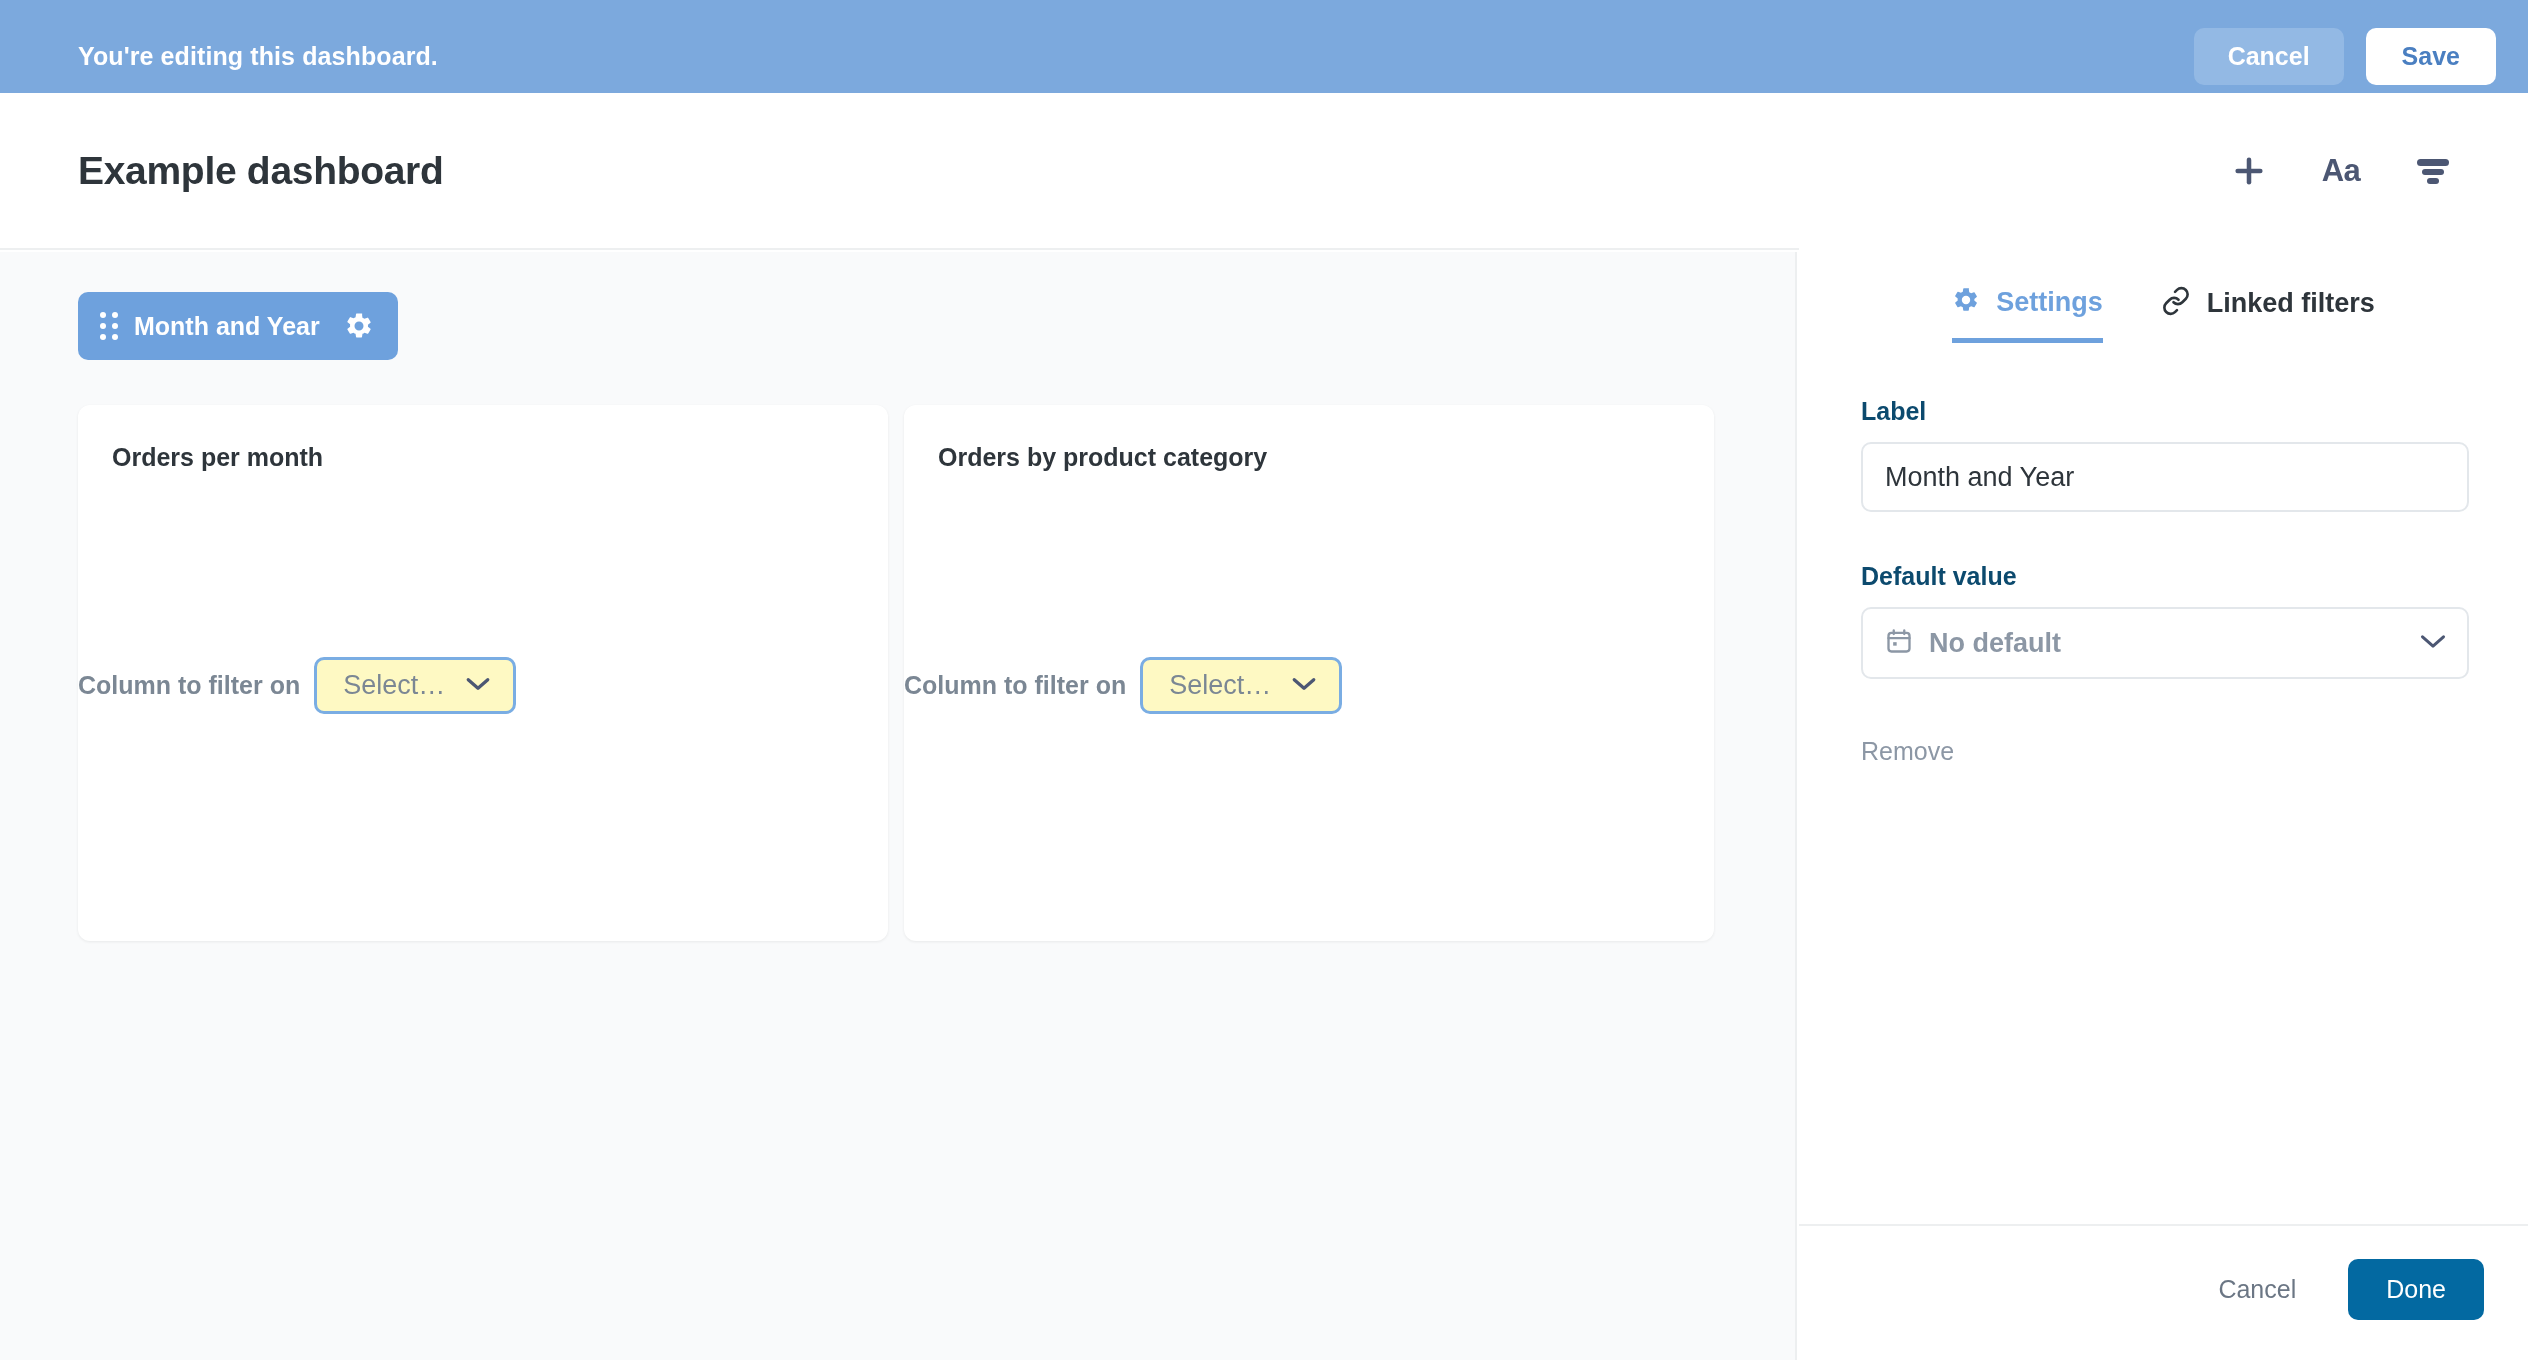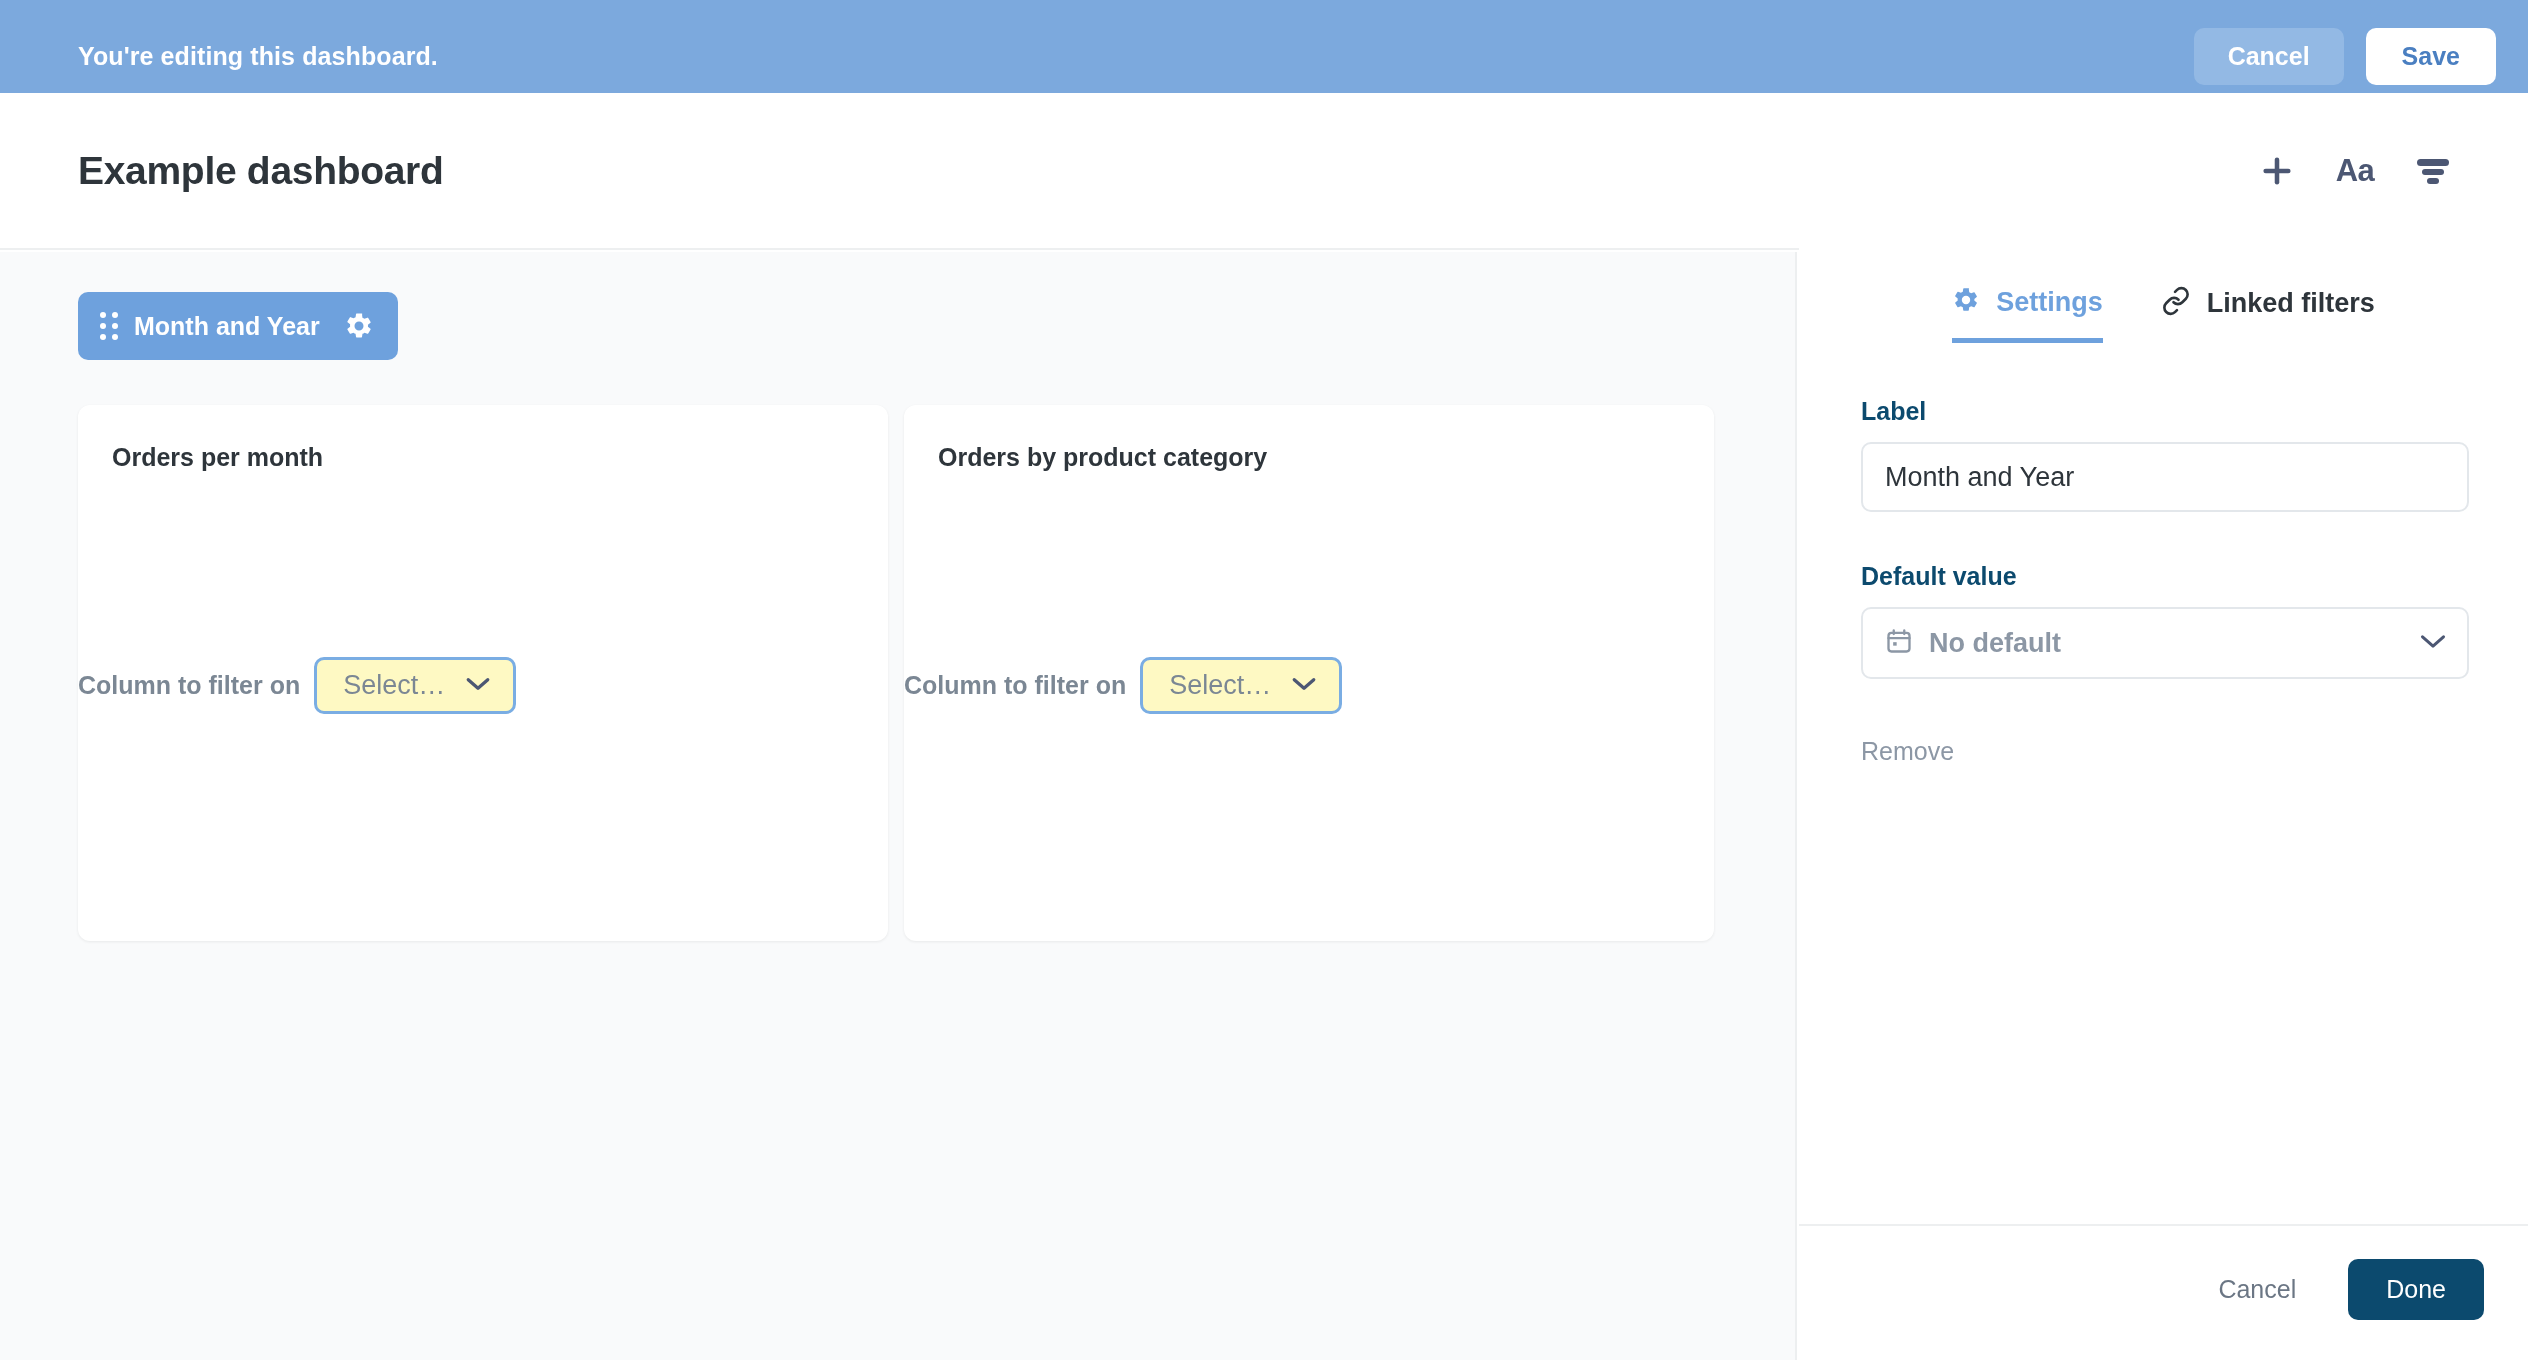--- a/index.html
+++ b/index.html
@@ -63,21 +63,21 @@
     padding: 0 44px 0 78px;
   }
   .dash-title {
     font-size: 39px;
     font-weight: bold;
     color: #2e353b;
     letter-spacing: -0.3px;
   }
   .header-icons {
     margin-left: auto;
-    display: flex; align-items: flex-end; gap: 32px;
+    display: flex; align-items: flex-end; gap: 46px;
     padding-right: 28px;
   }
   .hicon {
     width: 46px; height: 46px;
     display: flex; align-items: center; justify-content: center;
     cursor: pointer;
     color: #4c5773;
   }
   .hicon.text-icon {
     font-size: 31px;
@@ -238,21 +238,21 @@
     display: flex; align-items: center; justify-content: flex-end;
     gap: 52px;
     padding: 0 44px;
   }
   .btn-cancel-side {
     background: none; border: none;
     font-size: 25px; color: #6b7684;
     cursor: pointer; font-family: inherit;
   }
   .btn-done {
-    background: #0c4a6e;
+    background: #0369a1;
     color: #ffffff;
     font-size: 25px;
     border: none;
     border-radius: 10px;
     padding: 16px 38px;
     cursor: pointer;
     font-family: inherit;
   }
 </style>
 </head>

